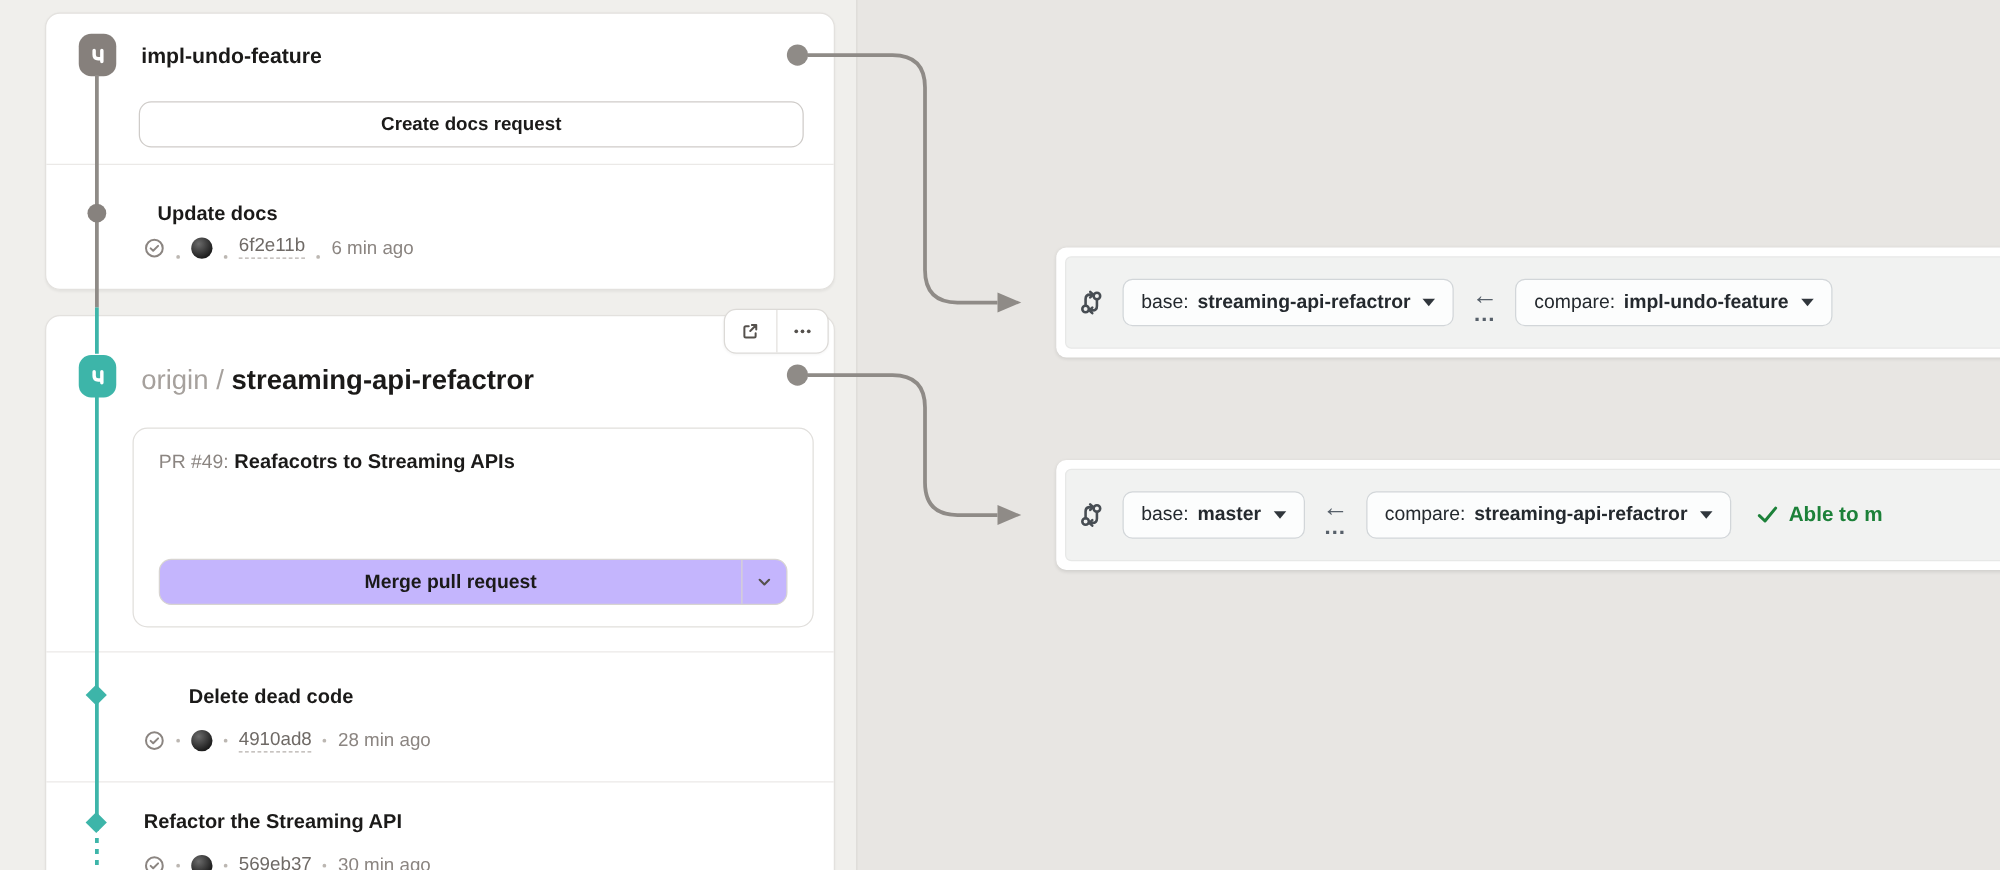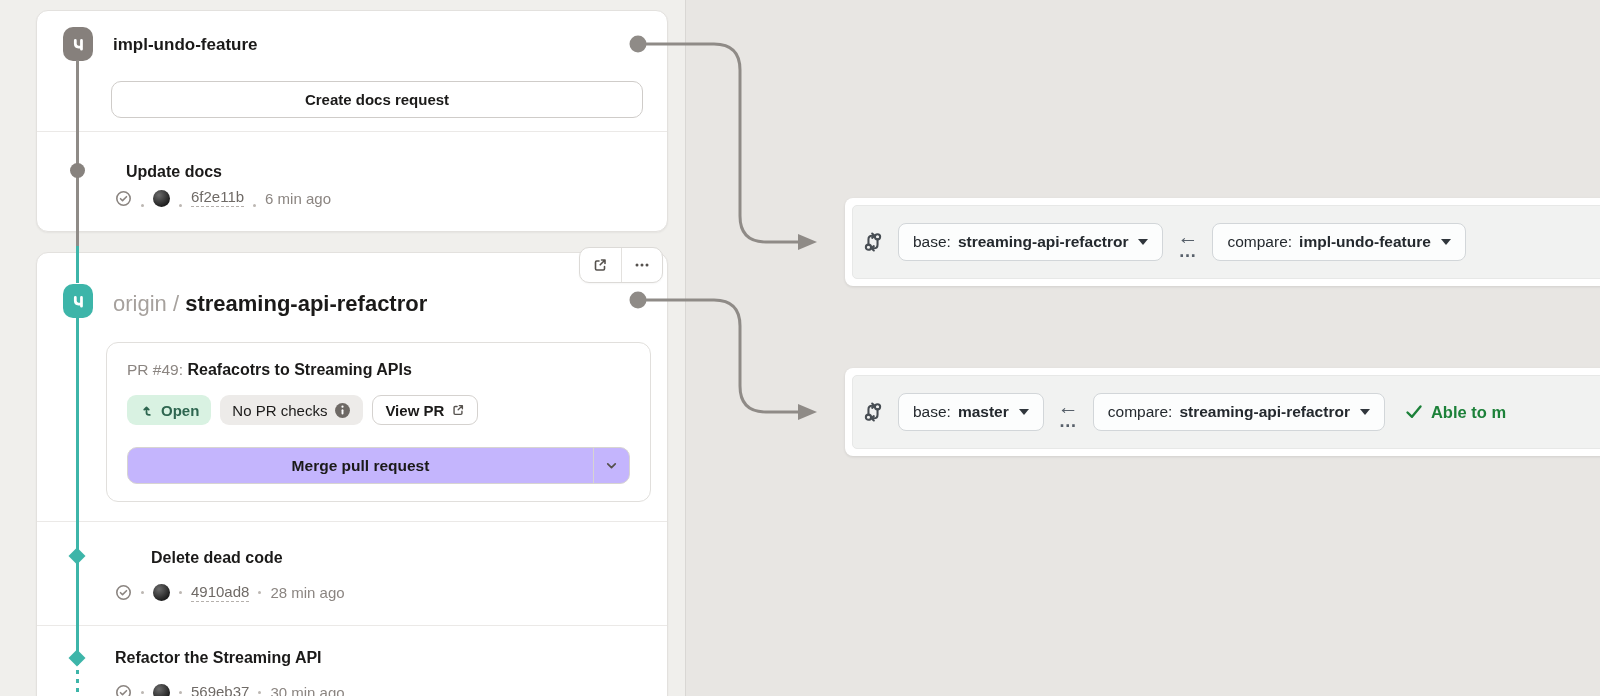--- a/index.html
+++ b/index.html
@@ -162,43 +162,20 @@
         <span class="remote-name">origin</span>
         <span class="remote-sep">/</span>
         <span class="branch-bold">streaming-api-refactror</span>
       </div>
 
       <div class="pr-card">
         <div class="pr-title-row">
           <span class="pr-label">PR #49:</span>
           <span class="pr-title">Reafacotrs to Streaming APIs</span>
         </div>
-        <div class="badge-row">
-          <div class="pill pill-open">
-            <svg width="15" height="15" viewBox="0 0 16 16" fill="none" stroke="#2e6650" stroke-width="1.9" stroke-linecap="round" stroke-linejoin="round">
-              <path d="M5.6 7 L8 4.7 L10.4 7 M8 4.7 V10.1 Q8 12.7 10.7 12.7 H11.5"></path>
-            </svg>
-            <span>Open</span>
-          </div>
-          <div class="pill pill-checks">
-            <span>No PR checks</span>
-            <svg width="17" height="17" viewBox="0 0 16 16">
-              <circle cx="8" cy="8" r="7" fill="#6e6965"></circle>
-              <rect x="7.1" y="6.8" width="1.8" height="5" rx="0.9" fill="#fff"></rect>
-              <circle cx="8" cy="4.4" r="1.05" fill="#fff"></circle>
-            </svg>
-          </div>
-          <button class="pill btn-viewpr">
-            <span>View PR</span>
-            <svg width="14" height="14" viewBox="0 0 16 16" fill="none" stroke="#57534f" stroke-width="1.6" stroke-linecap="round" stroke-linejoin="round">
-              <path d="M12.5 9.5 V11.8 Q12.5 13 11.3 13 H4.7 Q3.5 13 3.5 11.8 V5.2 Q3.5 4 4.7 4 H7"></path>
-              <path d="M9.5 3 H13 V6.5 M13 3 L8.2 7.8"></path>
-            </svg>
-          </button>
-        </div>
         <div class="merge-btn">
           <div class="merge-label">Merge pull request</div>
           <div class="merge-caret">
             <svg width="15" height="15" viewBox="0 0 16 16" fill="none" stroke="#55514d" stroke-width="1.8" stroke-linecap="round" stroke-linejoin="round">
               <path d="M4 6.2 L8 10.2 L12 6.2"></path>
             </svg>
           </div>
         </div>
       </div>
 

